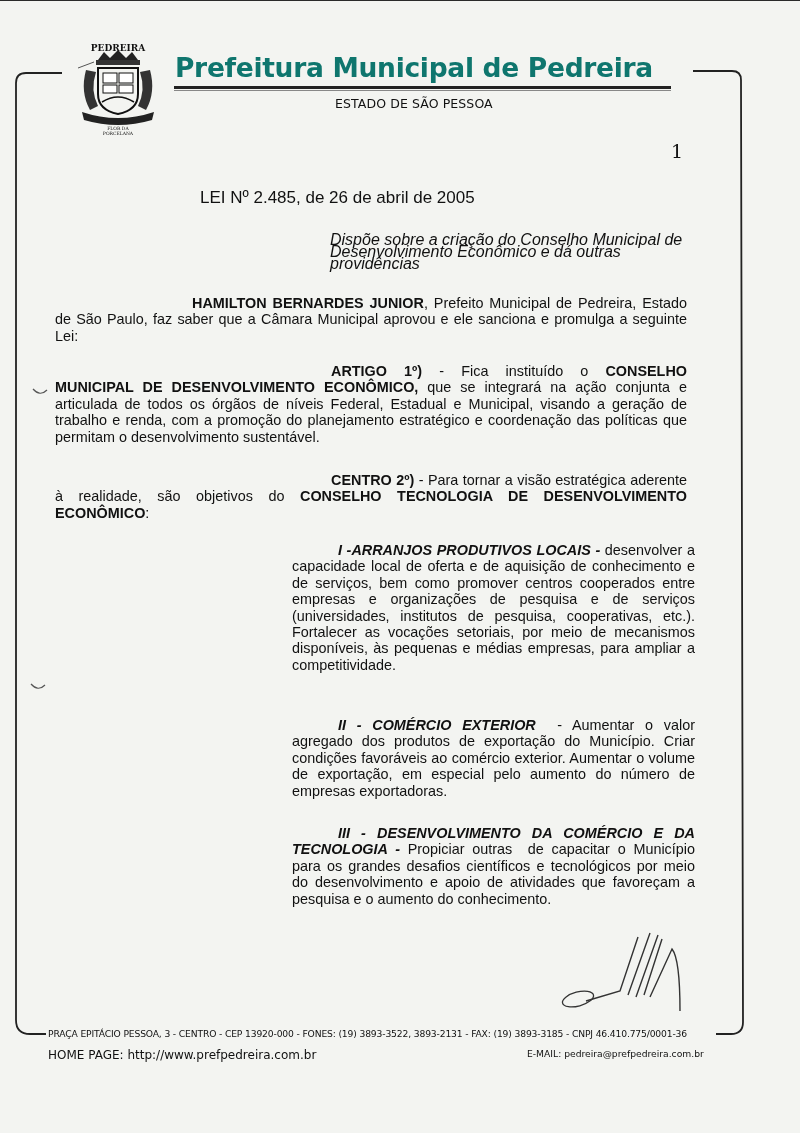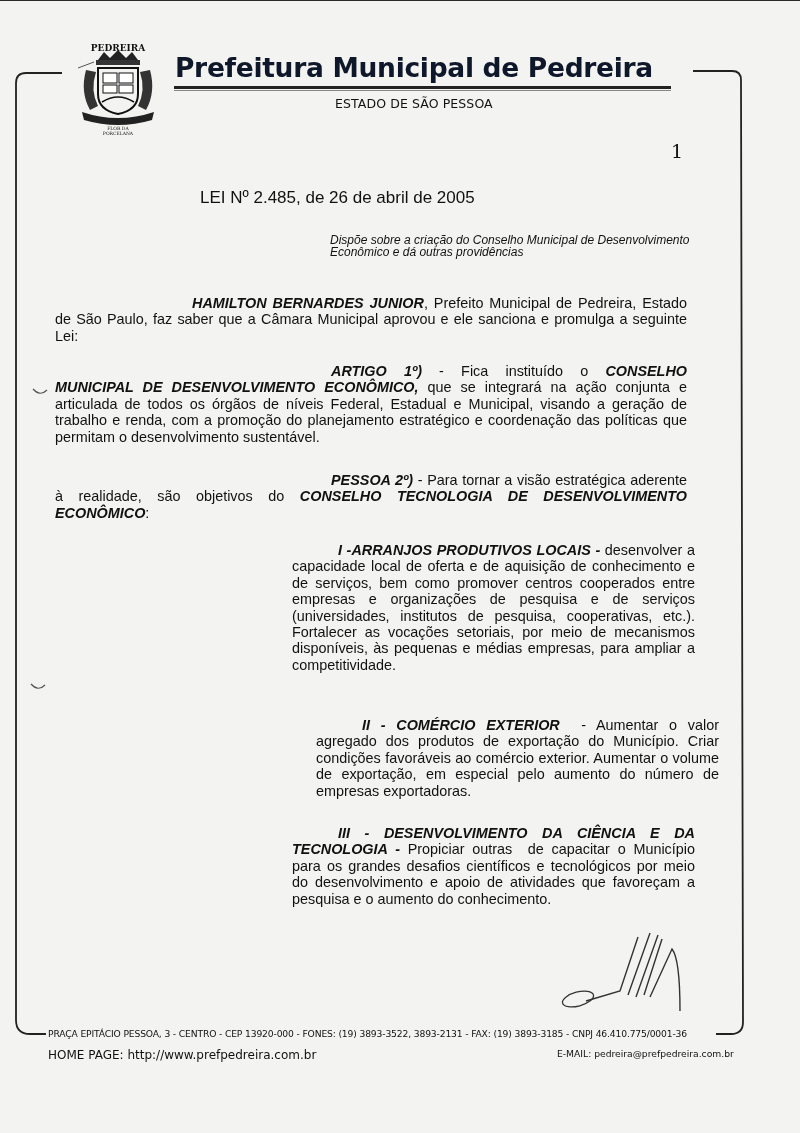--- a/index.html
+++ b/index.html
@@ -2,42 +2,42 @@
 <html><head>
 <meta charset="utf-8">
 <style>
   html,body{margin:0;padding:0;}
   body{width:800px;height:1133px;background:#f3f4f1;position:relative;overflow:hidden;
        font-family:"Liberation Sans",sans-serif;color:#111;}
   .topline{position:absolute;left:0;top:0;width:800px;height:1px;background:#2a2a2a;}
   .frame{position:absolute;left:0;top:0;width:800px;height:1133px;}
   .crest{position:absolute;left:76px;top:40px;width:84px;height:96px;}
   .org-title{position:absolute;left:175px;top:52px;font-family:"DejaVu Sans",sans-serif;
-     font-weight:bold;font-size:26.5px;letter-spacing:-0.3px;color:#0f172a;white-space:nowrap;}
+     font-weight:bold;font-size:26.5px;letter-spacing:-0.3px;color:#0f766e;white-space:nowrap;}
   .org-rule{position:absolute;left:174px;top:86px;width:497px;height:3px;background:#222;}
   .org-rule2{position:absolute;left:174px;top:90px;width:497px;height:1px;background:#888;}
   .state{position:absolute;left:335px;top:96px;font-family:"DejaVu Sans",sans-serif;font-size:12.5px;
      letter-spacing:0.1px;}
   .page-num{position:absolute;left:671px;top:140px;font-family:"DejaVu Serif",serif;font-size:19px;}
   .law-title{position:absolute;left:200px;top:188px;font-size:17px;white-space:nowrap;}
-  .summary{position:absolute;left:330px;top:234px;width:370px;font-size:12px;font-style:italic;line-height:12px;}
+  .summary{position:absolute;left:330px;top:234px;width:370px;font-size:16px;font-style:italic;line-height:12px;}
   .para{position:absolute;font-size:14.4px;line-height:16.4px;text-align:justify;}
-  .para b{font-weight:bold;font-style:italic;}
+  .para b{font-weight:bold;}
   .p-intro{left:55px;top:295px;width:632px;}
   .p-art1{left:55px;top:363px;width:632px;}
   .p-art2{left:55px;top:472px;width:632px;}
   .item{position:absolute;left:292px;width:403px;font-size:14.4px;line-height:16.4px;text-align:justify;}
   .it1{top:542px;}
-  .it2{top:717px;margin-left:24px;}
+  .it2{top:717px;}
   .it3{top:825px;}
   .indent{display:inline-block;}
   .footer1{position:absolute;left:48px;top:1028px;font-family:"DejaVu Sans",sans-serif;font-size:9.2px;
      letter-spacing:-0.15px;white-space:nowrap;text-align:center;}
   .footer2{position:absolute;left:48px;top:1048px;font-family:"DejaVu Sans",sans-serif;font-size:12px;white-space:nowrap;}
-  .footer3{position:absolute;left:557px;top:1048px;font-family:"DejaVu Sans",sans-serif;font-size:9.2px;white-space:nowrap;}
+  .footer3{position:absolute;left:527px;top:1048px;font-family:"DejaVu Sans",sans-serif;font-size:9.2px;white-space:nowrap;}
   .signature{position:absolute;left:558px;top:925px;width:140px;height:90px;}
   .punch{position:absolute;width:16px;height:8px;}
 </style>
 </head>
 <body>
 
 <div class="topline"></div>
 
 <svg class="frame" viewBox="0 0 800 1133">
   <path d="M62 73 L26 73 Q16 73 16 83 L16 1020 Q16 1034 30 1034 L46 1034" fill="none" stroke="#222" stroke-width="1.8"></path>
@@ -73,33 +73,33 @@
 
 <div class="para p-intro">
   <span class="indent" style="width:137px"></span><b>HAMILTON BERNARDES JUNIOR</b><span>, Prefeito Municipal de Pedreira, Estado de São Paulo, faz saber que a Câmara Municipal aprovou e ele sanciona e promulga a seguinte Lei:</span>
 </div>
 
 <div class="para p-art1">
   <span class="indent" style="width:276px"></span><b>ARTIGO 1º)</b><span> - Fica instituído o </span><b>CONSELHO MUNICIPAL DE DESENVOLVIMENTO ECONÔMICO,</b><span> que se integrará na ação conjunta e articulada de todos os órgãos de níveis Federal, Estadual e Municipal, visando a geração de trabalho e renda, com a promoção do planejamento estratégico e coordenação das políticas que permitam o desenvolvimento sustentável.</span>
 </div>
 
 <div class="para p-art2">
-  <span class="indent" style="width:276px"></span><b>PESSOA 2º)</b><span> - Para tornar a visão estratégica aderente à realidade, são objetivos do </span><b>CONSELHO TECNOLOGIA DE DESENVOLVIMENTO ECONÔMICO</b><span>:</span>
+  <span class="indent" style="width:276px"></span><b>CENTRO 2º)</b><span> - Para tornar a visão estratégica aderente à realidade, são objetivos do </span><b>CONSELHO TECNOLOGIA DE DESENVOLVIMENTO ECONÔMICO</b><span>:</span>
 </div>
 
 <div class="item it1">
   <span class="indent" style="width:46px"></span><b style="font-style:italic">I -ARRANJOS PRODUTIVOS LOCAIS -</b><span> desenvolver a capacidade local de oferta e de aquisição de conhecimento e de serviços, bem como promover centros cooperados entre empresas e organizações de pesquisa e de serviços (universidades, institutos de pesquisa, cooperativas, etc.). Fortalecer as vocações setoriais, por meio de mecanismos disponíveis, às pequenas e médias empresas, para ampliar a competitividade.</span>
 </div>
 
 <div class="item it2">
   <span class="indent" style="width:46px"></span><b style="font-style:italic">II - COMÉRCIO EXTERIOR</b><span style="white-space:pre-wrap">  - Aumentar o valor agregado dos produtos de exportação do Município. Criar condições favoráveis ao comércio exterior. Aumentar o volume de exportação, em especial pelo aumento do número de empresas exportadoras.</span>
 </div>
 
 <div class="item it3">
-  <span class="indent" style="width:46px"></span><b style="font-style:italic">III - DESENVOLVIMENTO DA CIÊNCIA E DA TECNOLOGIA -</b><span style="white-space:pre-wrap"> Propiciar outras  de capacitar o Município para os grandes desafios científicos e tecnológicos por meio do desenvolvimento e apoio de atividades que favoreçam a pesquisa e o aumento do conhecimento.</span>
+  <span class="indent" style="width:46px"></span><b style="font-style:italic">III - DESENVOLVIMENTO DA COMÉRCIO E DA TECNOLOGIA -</b><span style="white-space:pre-wrap"> Propiciar outras  de capacitar o Município para os grandes desafios científicos e tecnológicos por meio do desenvolvimento e apoio de atividades que favoreçam a pesquisa e o aumento do conhecimento.</span>
 </div>
 
 <svg class="signature" viewBox="0 0 140 90">
   <ellipse cx="20" cy="74" rx="16" ry="7" fill="none" stroke="#333" stroke-width="1.3" transform="rotate(-15 20 74)"></ellipse>
   <path d="M28 76 L62 66 L80 12 M70 70 L92 8 M78 72 L100 10 M86 70 L104 14 M92 72 L114 24 Q122 34 122 86" fill="none" stroke="#333" stroke-width="1.4"></path>
 </svg>
 
 <svg class="punch" style="left:32px;top:388px" viewBox="0 0 16 8">
     <path d="M1 1 Q8 9 15 2" fill="none" stroke="#555" stroke-width="1.2"></path>
   </svg>

